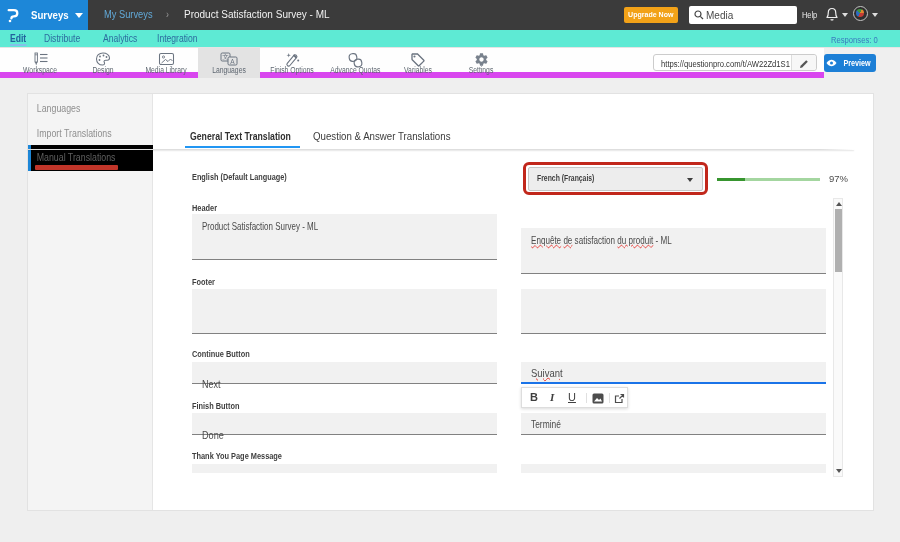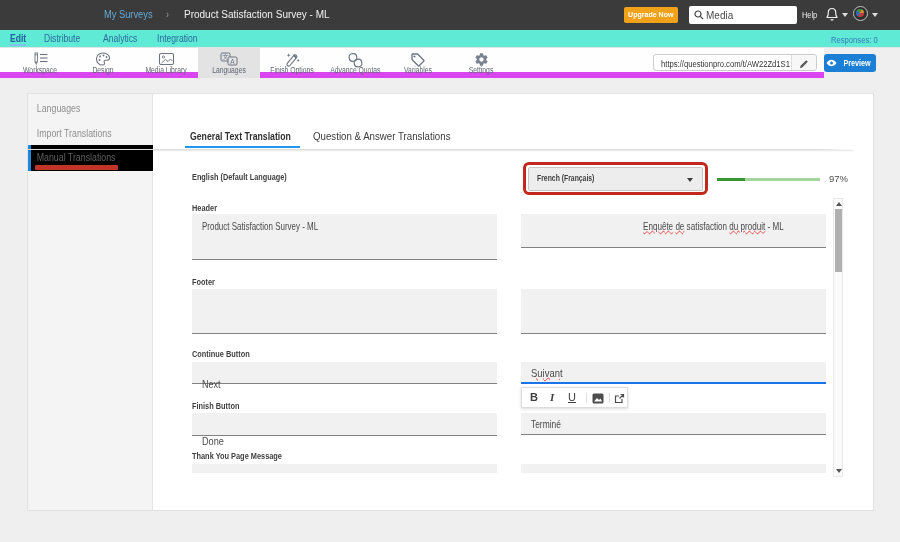--- a/index.html
+++ b/index.html
@@ -89,20 +89,28 @@
 
 #ebar { position:absolute; left:493px; top:293px; width:107px; height:21px; background:#fff; border:1px solid #ddd; box-shadow:0 1px 3px rgba(0,0,0,0.15); }
 #ebar span { position:absolute; top:3px; font-size:11px; color:#3f3f3f; }
 
 
 #suivant { border-bottom:2px solid #1a73e8; }
 </style>
 </head>
 <body>
 <div id="topbar">
+  <div id="brand">
+    <svg width="18" height="20" viewBox="0 0 18 20">
+      <path d="M3.7 5.2 L9 5.2 Q12.3 5.2 12.3 8.2 Q12.3 11.3 8.9 11.3 Q6.4 11.3 6.4 13.4" fill="none" stroke="#fff" stroke-width="2.3" stroke-linecap="round"></path>
+      <circle cx="5" cy="16" r="1.3" fill="#fff"></circle>
+    </svg>
+    <span class="sv">Surveys</span>
+    <span class="car"></span>
+  </div>
   <span class="crumb" id="crumb1">My Surveys</span>
   <span class="crumb" id="crumbsep">›</span>
   <span class="crumb" id="crumb2">Product Satisfaction Survey - ML</span>
   <div id="upgrade"><span>Upgrade Now</span></div>
   <div id="search">
     <svg class="mag" width="10" height="10" viewBox="0 0 10 10">
         <circle cx="4" cy="4" r="3" fill="none" stroke="#444" stroke-width="1.2"></circle>
         <line x1="6.3" y1="6.3" x2="9" y2="9" stroke="#444" stroke-width="1.2"></line>
       </svg>
     <span class="ph">Media</span>
@@ -226,21 +234,21 @@
   <div id="select">
       <span class="txt">French (Français)</span>
       <span class="car"></span>
     </div>
   <div id="pbar1"></div>
   <div id="pbar2"></div>
   <span id="pct">97%</span>
 
   <span class="flabel" style="left:164px; top:109px;">Header</span>
   <div class="field lcol" style="top:120px; height:46px;"><span class="ftx" style="transform:scaleX(0.76);">Product Satisfaction Survey - ML</span></div>
-  <div class="field rcol" style="top:120px; height:34px;text-align:right;"><span class="ftx" style="transform:scaleX(0.77);"><span class="sp">Enquête</span> <span class="sp">de</span> satisfaction <span class="sp">du produit</span> - ML</span></div>
+  <div class="field rcol" style="top:134px; height:46px;"><span class="ftx" style="transform:scaleX(0.77);"><span class="sp">Enquête</span> <span class="sp">de</span> satisfaction <span class="sp">du produit</span> - ML</span></div>
 
   <span class="flabel" style="left:164px; top:183px;">Footer</span>
   <div class="field lcol" style="top:195px; height:45px;"></div>
   <div class="field rcol" style="top:195px; height:45px;"></div>
 
   <span class="flabel" style="left:164px; top:255px;">Continue Button</span>
   <div class="field lcol" style="top:268px; height:22px; padding-top:16px;"><span class="ftx" style="transform:scaleX(0.86);">Next</span></div>
   <div class="field rcol" id="suivant" style="top:268px; height:22px; padding-top:4.5px;"><span class="ftx" style="transform:scaleX(0.9);"><span class="sp">Suivant</span></span></div>
 
   <div id="ebar">
@@ -253,21 +261,21 @@
         <path d="M2 8.5 L5 5 L7 7 L8.5 5.5 L10 8.5 Z" fill="#fff"></path>
       </svg>
     <span style="left:86px; color:#ddd;">|</span>
     <svg style="position:absolute; left:92px; top:5px;" width="11" height="11" viewBox="0 0 11 11">
         <path d="M8 6 L8 9.5 L1.5 9.5 L1.5 3 L5 3" fill="none" stroke="#4c4c4c" stroke-width="1.2"></path>
         <path d="M6.5 1.5 L9.5 1.5 L9.5 4.5 M9.5 1.5 L5.5 5.5" fill="none" stroke="#4c4c4c" stroke-width="1.2"></path>
       </svg>
   </div>
 
   <span class="flabel" style="left:164px; top:307px;">Finish Button</span>
-  <div class="field lcol" style="top:319px; height:22px; padding-top:22px;"><span class="ftx" style="transform:scaleX(0.87);">Done</span></div>
+  <div class="field lcol" style="top:319px; height:22px; padding-top:16px;"><span class="ftx" style="transform:scaleX(0.87);">Done</span></div>
   <div class="field rcol" style="top:319px; height:22px; padding-top:4.5px;"><span class="ftx" style="transform:scaleX(0.8);">Terminé</span></div>
 
   <span class="flabel" style="left:164px; top:357px;">Thank You Page Message</span>
   <div class="field lcol" style="top:370px; height:9px; border-bottom:none;"></div>
   <div class="field rcol" style="top:370px; height:9px; border-bottom:none;"></div>
 
   <div id="sbar">
     <span class="sarr" id="sarrup"></span>
     <div class="th"></div>
     <span class="sarr" id="sarrdn"></span>

